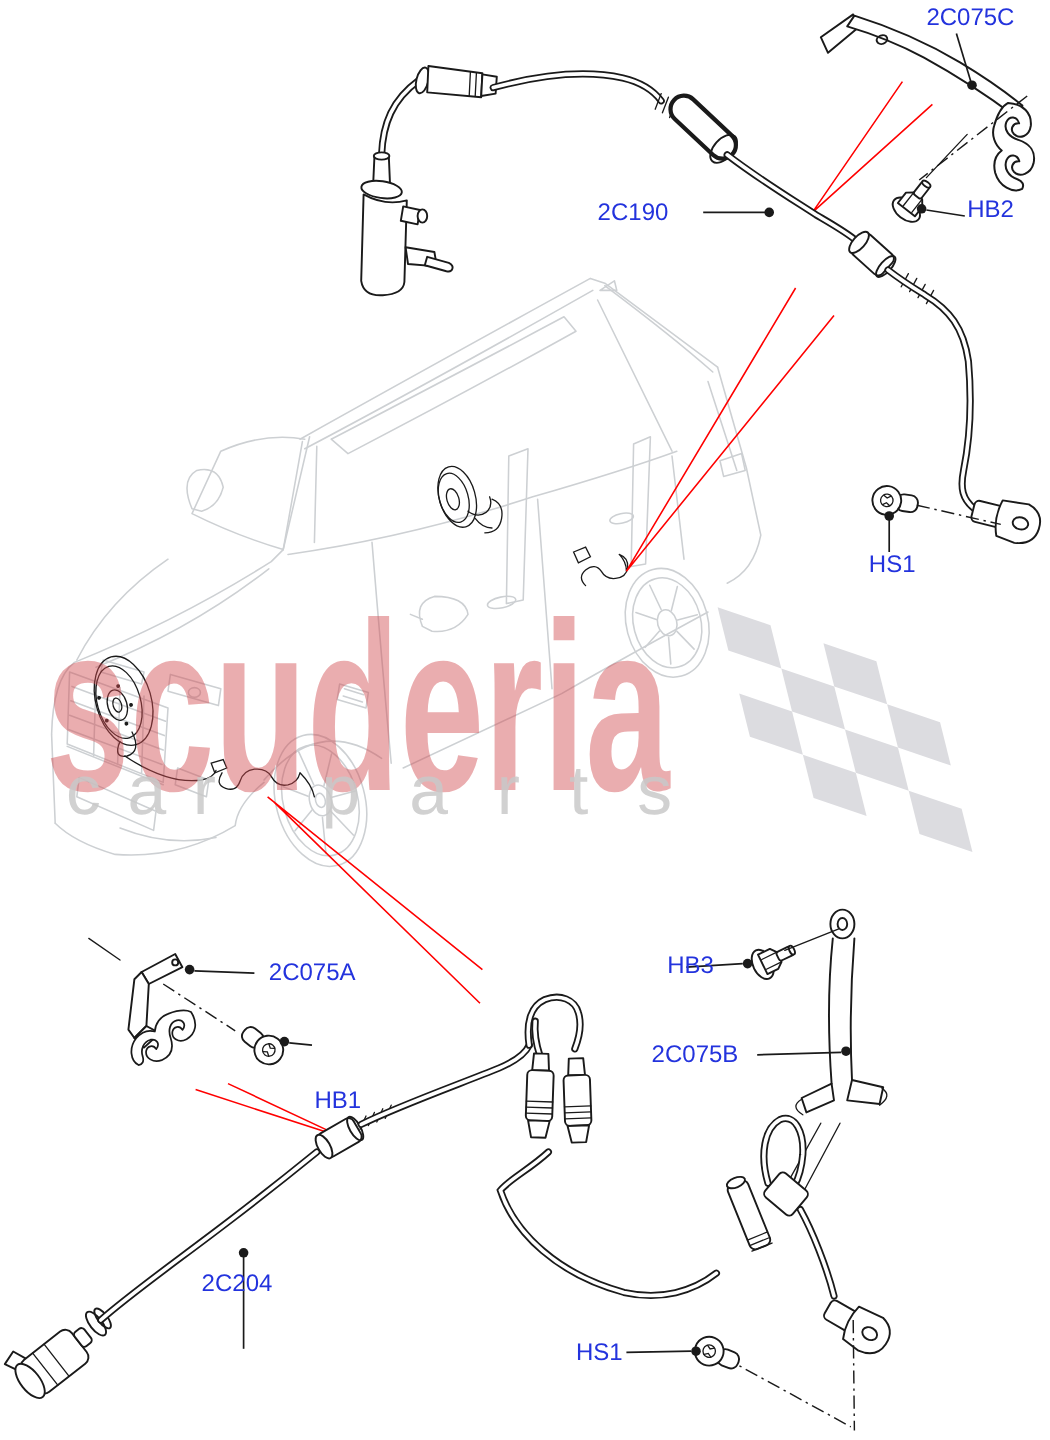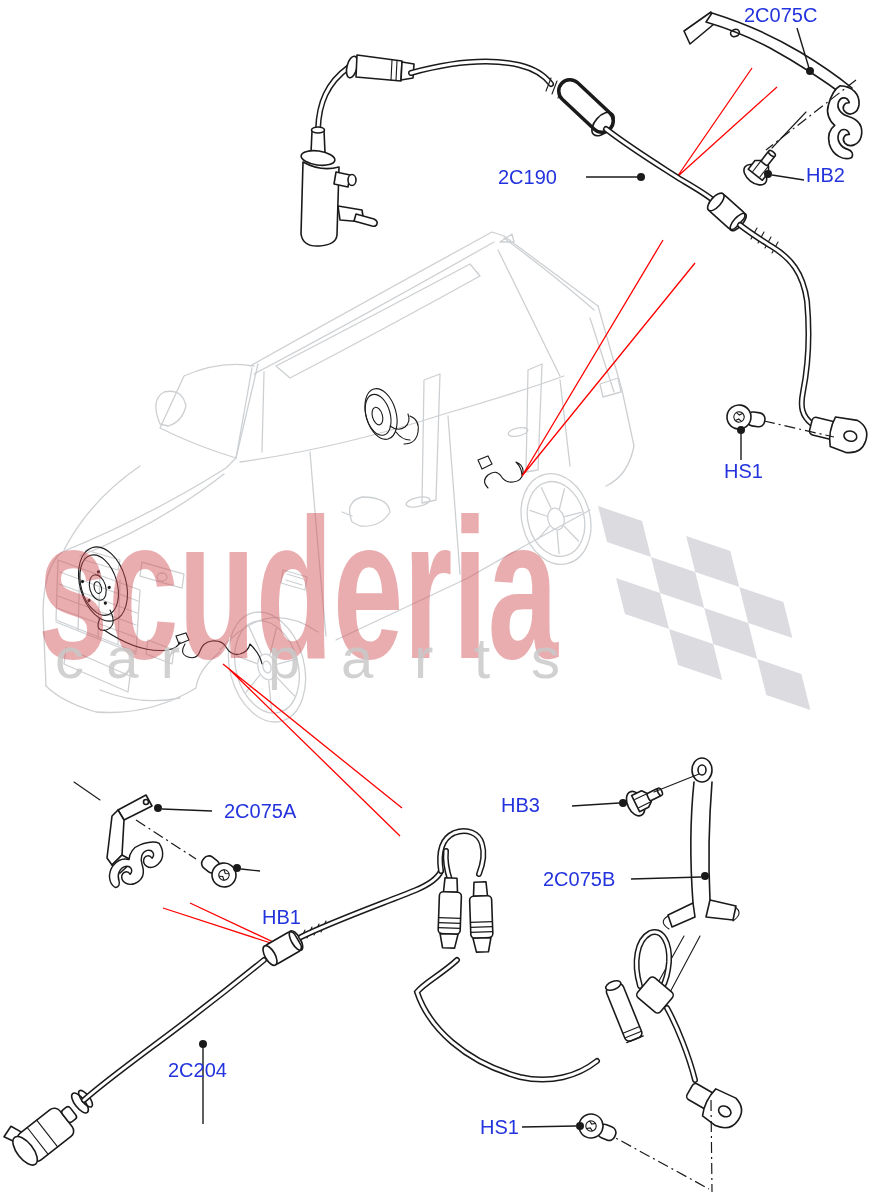--- a/index.html
+++ b/index.html
@@ -324,24 +324,24 @@
         <circle class="dot" cx="623" cy="803" r="4"></circle>
     <path class="lead" d="M631,879 L701,877"></path>
         <circle class="dot" cx="705" cy="876" r="4"></circle>
     <path class="lead" d="M203,1124 L203,1047"></path>
         <circle class="dot" cx="203" cy="1044" r="4"></circle>
     <path class="lead" d="M522,1127 L576,1126"></path>
         <circle class="dot" cx="580" cy="1126" r="4"></circle>
   </g>
 </svg>
 
-<div class="plabel" style="left:744px;top:5px">2C075C</div>
+<div class="plabel" style="left:772px;top:5px">2C075C</div>
 <div class="plabel" style="left:806px;top:165px">HB2</div>
 <div class="plabel" style="left:498px;top:167px">2C190</div>
 <div class="plabel" style="left:724px;top:461px">HS1</div>
 <div class="plabel" style="left:224px;top:801px">2C075A</div>
 <div class="plabel" style="left:262px;top:907px">HB1</div>
-<div class="plabel" style="left:501px;top:795px">HB3</div>
+<div class="plabel" style="left:556px;top:795px">HB3</div>
 <div class="plabel" style="left:543px;top:869px">2C075B</div>
 <div class="plabel" style="left:168px;top:1060px">2C204</div>
 <div class="plabel" style="left:480px;top:1117px">HS1</div>
 
 </div>
 
 </body></html>

